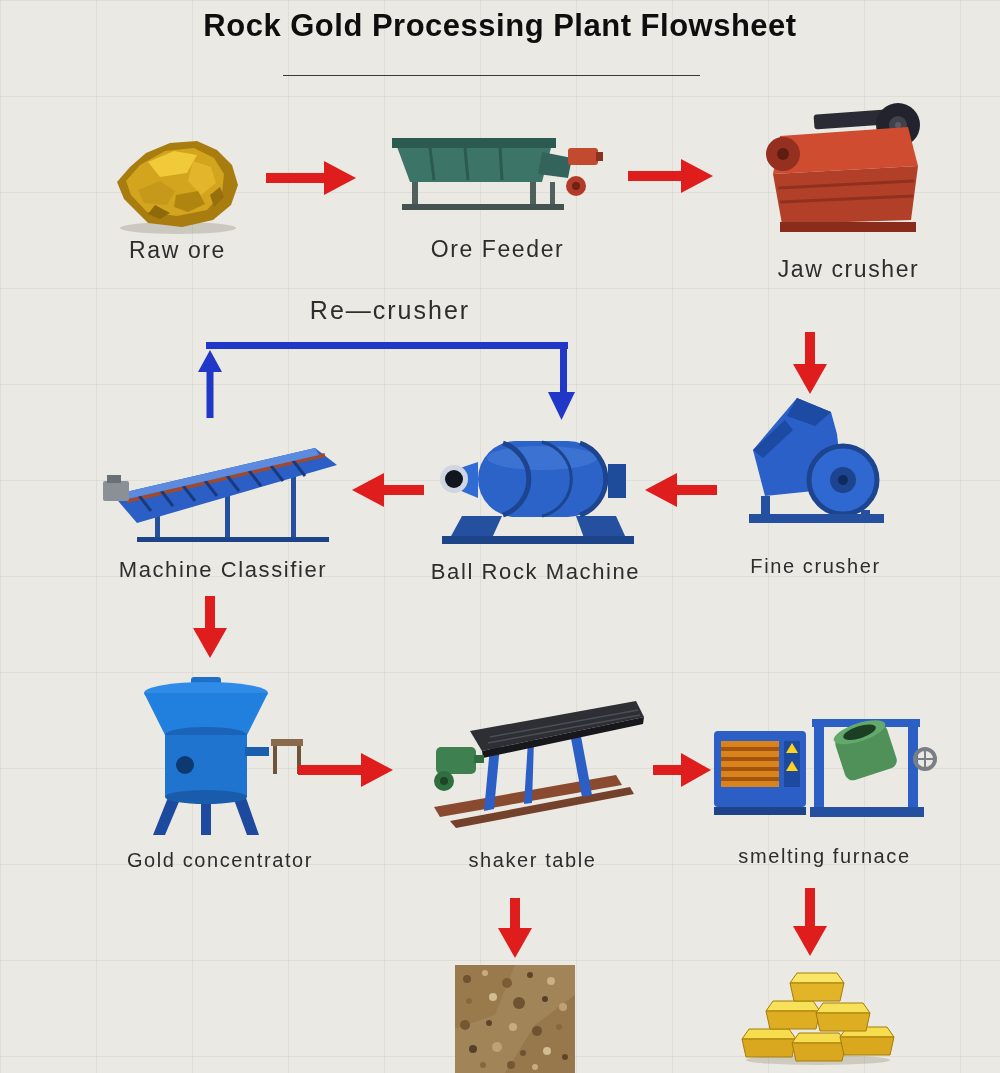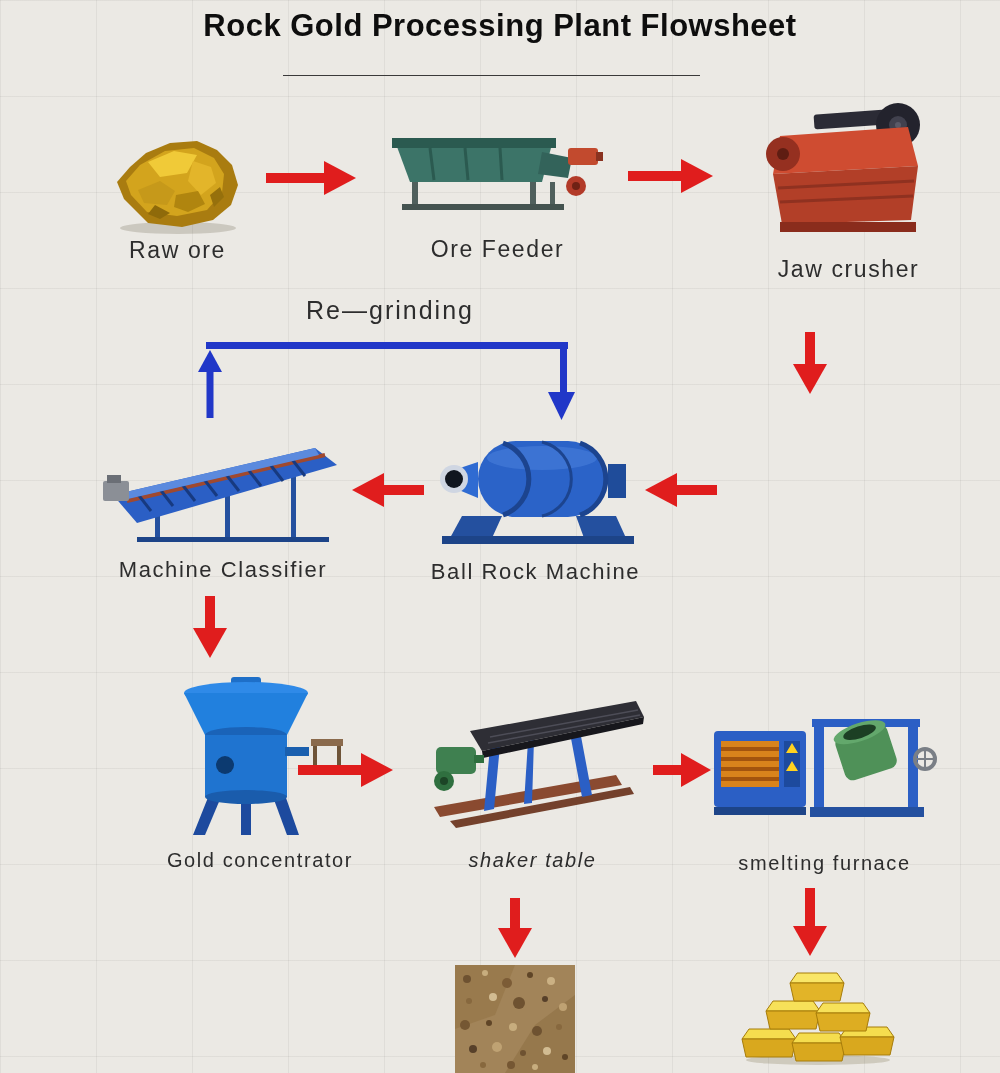--- a/index.html
+++ b/index.html
@@ -38,26 +38,26 @@
   #node-ore-feeder       { left:390px; top:130px; width:215px;justify-content:flex-end; }
   #node-ore-feeder .label{ margin-top:21px; font-size:23px; }
   #node-jaw-crusher      { left:756px; top:100px; width:185px;justify-content:center; }
   #node-jaw-crusher .label{ margin-top:16px; font-size:23px; }
   #node-fine-crusher     { left:733px; top:390px; width:165px; }
   #node-fine-crusher .label{ margin-top:15px; font-size:20px; }
   #node-ball-mill        { left:428px; top:420px; width:215px; }
   #node-ball-mill .label { margin-top:14px; font-size:22px; }
   #node-spiral-classifier{ left:103px; top:435px; width:240px; }
   #node-spiral-classifier .label{ margin-top:12px; font-size:22px; }
-  #node-gold-concentrator{ left:125px; top:675px; width:190px;margin-left:40px; }
+  #node-gold-concentrator{ left:125px; top:675px; width:190px; }
   #node-gold-concentrator .label{ margin-top:9px; font-size:20px; }
   #node-shaker-table     { left:420px; top:695px; width:225px; }
-  #node-shaker-table .label{ margin-top:9px; font-size:20px;font-style:italic; }
+  #node-shaker-table .label{ margin-top:9px; font-size:20px; }
   #node-smelting-furnace { left:712px; top:695px; width:225px; }
-  #node-smelting-furnace .label{ margin-top:7px; font-size:20px; }
+  #node-smelting-furnace .label{ font-size:20px; }
   #node-concentrate      { left:455px; top:965px; width:120px; }
   #node-gold-bars        { left:740px; top:955px; width:155px; }
 
   .arrow { position:absolute; }
   .red-fill  { fill: var(--arrow-red,  #e01d1d); }
   .blue-fill { fill: var(--arrow-blue, #2137c8); }
 
   #arrow-rawore-feeder   { left:266px; top:160px; }
   #arrow-feeder-jaw      { left:628px; top:158px; }
   #arrow-jaw-fine        { left:792px; top:332px; }
@@ -139,35 +139,49 @@
       <polygon points="17,74 162,66 155,120 26,124" fill="#b23f28"></polygon>
       <line x1="22" y1="88" x2="158" y2="81" stroke="#8f3120" stroke-width="3"></line>
       <line x1="24" y1="102" x2="157" y2="96" stroke="#8f3120" stroke-width="3"></line>
       <circle cx="27" cy="54" r="17" fill="#953020"></circle>
       <circle cx="27" cy="54" r="6" fill="#5f1d12"></circle>
       <rect x="24" y="122" width="136" height="10" fill="#8a2c1c"></rect>
     </svg>
     <div class="label">Jaw crusher</div>
   </div>
 
-  <div class="regrinding-label">Re—grinding</div>
+  <div class="regrinding-label">Re—crusher</div>
 
   <svg class="arrow" id="regrind-path" width="390" height="90">
     <rect class="blue-fill" x="10" y="4" width="362" height="7"></rect>
     <polygon class="blue-fill" points="2,34 26,34 14,12"></polygon>
     <rect class="blue-fill" x="10.5" y="32" width="7" height="48"></rect>
     <rect class="blue-fill" x="364" y="4" width="7" height="52"></rect>
     <polygon class="blue-fill" points="352,54 379,54 365.5,82"></polygon>
   </svg>
 
   <svg class="arrow" id="arrow-jaw-fine" width="36" height="62">
     <rect class="red-fill" x="13" y="0" width="10" height="32"></rect>
     <polygon class="red-fill" points="1,32 35,32 18,62"></polygon>
   </svg>
 
+  <div class="node" id="node-fine-crusher">
+    <svg width="165" height="150" viewBox="0 0 165 150">
+      <polygon points="20,60 64,8 98,22 104,44 110,98 32,106" fill="#2b60c8"></polygon>
+      <polygon points="64,8 98,22 82,36 54,26" fill="#1d4aa2"></polygon>
+      <polygon points="20,60 52,30 60,40 30,68" fill="#1d4aa2"></polygon>
+      <circle cx="110" cy="90" r="34" fill="#3068d2" stroke="#1c448f" stroke-width="5"></circle>
+      <circle cx="110" cy="90" r="13" fill="#1c448f"></circle>
+      <circle cx="110" cy="90" r="5" fill="#0e2a5e"></circle>
+      <rect x="28" y="106" width="9" height="20" fill="#24509f"></rect>
+      <rect x="128" y="120" width="9" height="8" fill="#24509f"></rect>
+      <rect x="16" y="124" width="135" height="9" fill="#24509f"></rect>
+    </svg>
+    <div class="label">Fine crusher</div>
+  </div>
 
   <svg class="arrow" id="arrow-fine-ballmill" width="72" height="36">
     <polygon class="red-fill" points="0,18 32,1 32,35"></polygon>
     <rect class="red-fill" x="32" y="13" width="40" height="10"></rect>
   </svg>
 
   <div class="node" id="node-ball-mill">
     <svg width="215" height="125" viewBox="0 0 215 125">
       <polygon points="34,96 74,96 64,118 22,118" fill="#24509f"></polygon>
       <polygon points="148,96 188,96 198,118 156,118" fill="#24509f"></polygon>

